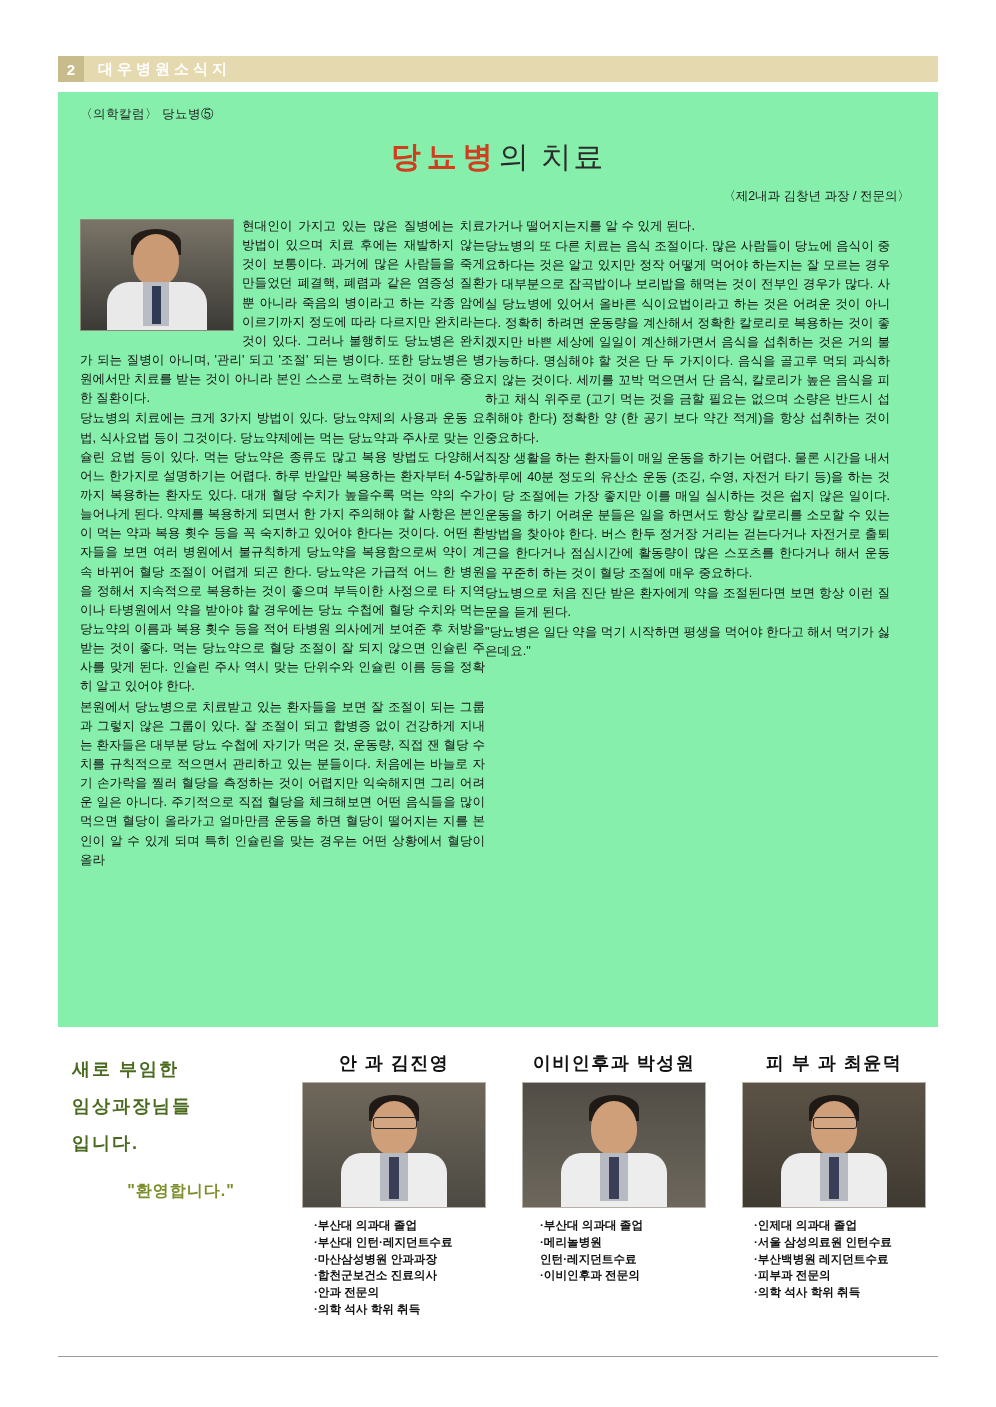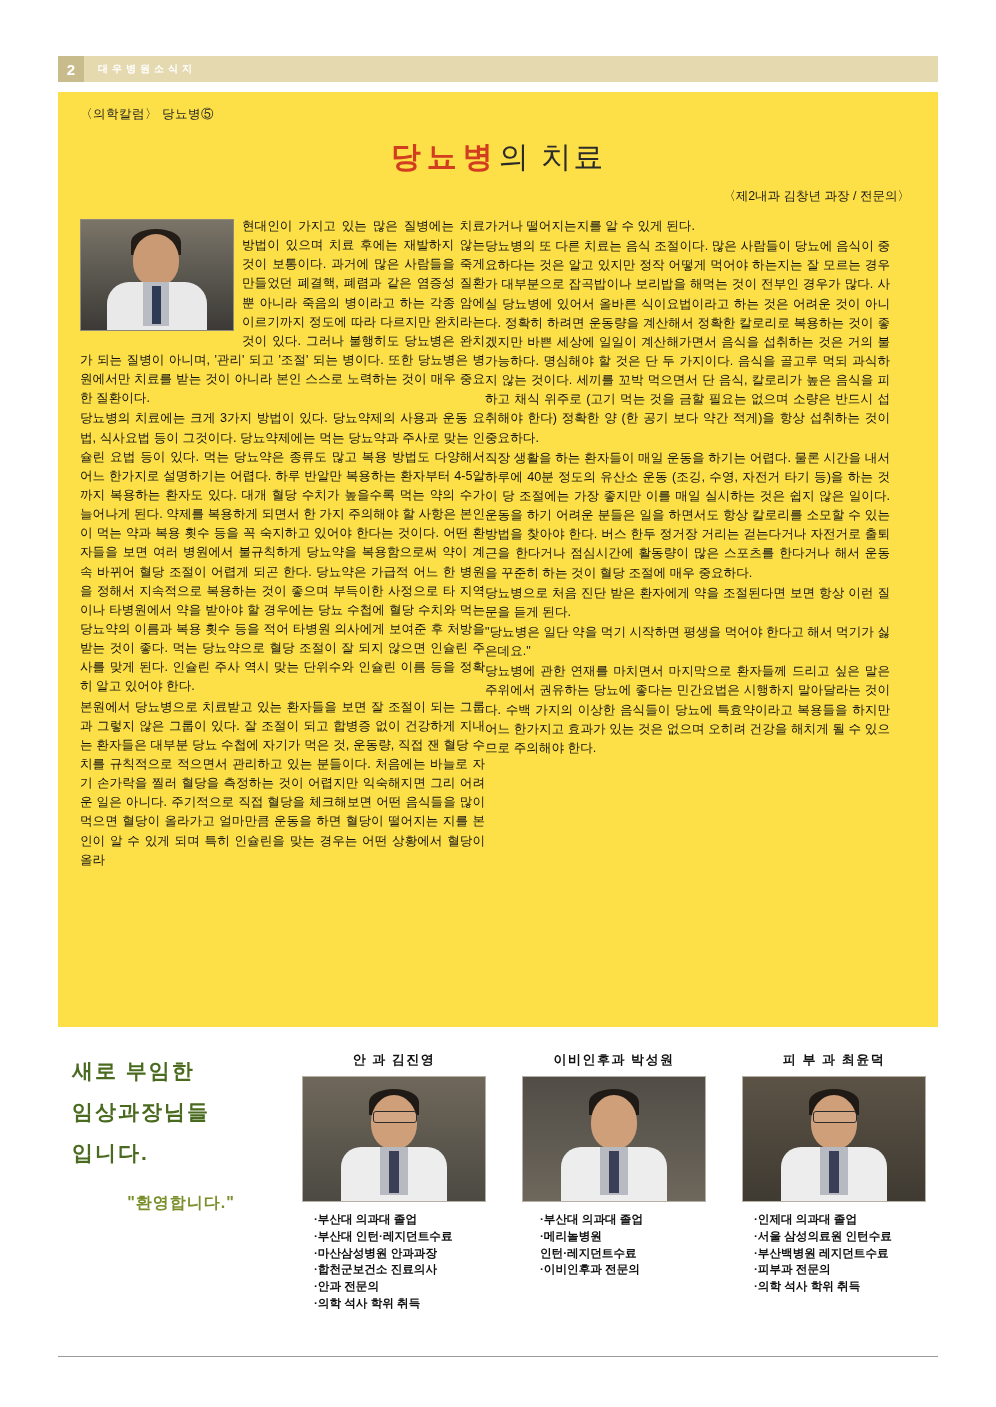--- a/index.html
+++ b/index.html
@@ -42,34 +42,34 @@
     background: #c9bc8c;
     color: #ffffff;
     font-size: 15px;
     display: flex;
     align-items: center;
     justify-content: center;
     font-weight: bold;
   }
   .header-title {
     margin-left: 14px;
-    font-size: 10px;
+    font-size: 15px;
     color: #ffffff;
     letter-spacing: 4px;
     font-weight: bold;
   }
 
   
   .article {
     position: absolute;
     left: 58px;
     top: 92px;
     width: 880px;
     height: 935px;
-    background: #fde047;
+    background: #86efac;
     box-sizing: border-box;
     padding: 14px 22px 10px 22px;
   }
   .kicker {
     font-size: 12.5px;
     color: #222;
     letter-spacing: 0.5px;
   }
   .headline {
     text-align: center;
@@ -172,21 +172,21 @@
     width: 880px;
     height: 300px;
   }
   .welcome-block {
     position: absolute;
     left: 14px;
     top: 14px;
     width: 218px;
   }
   .welcome-line {
-    font-size: 21px;
+    font-size: 18px;
     font-weight: bold;
     color: #4a6b1f;
     letter-spacing: 2px;
     margin-bottom: 13px;
   }
   .welcome-quote {
     margin-top: 26px;
     font-size: 16px;
     font-weight: bold;
     color: #7a8f2a;
@@ -200,21 +200,21 @@
     top: 8px;
     width: 640px;
     display: flex;
     gap: 24px;
   }
   .doc {
     width: 196px;
     text-align: center;
   }
   .doc-name {
-    font-size: 13px;
+    font-size: 18px;
     font-weight: bold;
     letter-spacing: 1.5px;
     margin-bottom: 7px;
     color: #111;
   }
   .doc-photo {
     width: 182px;
     height: 124px;
     margin: 0 auto;
     position: relative;
@@ -317,21 +317,20 @@
         <p>당뇨병의 치료에는 크게 3가지 방법이 있다. 당뇨약제의 사용과 운동 요법, 식사요법 등이 그것이다. 당뇨약제에는 먹는 당뇨약과 주사로 맞는 인슐린 요법 등이 있다. 먹는 당뇨약은 종류도 많고 복용 방법도 다양해서 어느 한가지로 설명하기는 어렵다. 하루 반알만 복용하는 환자부터 4-5알까지 복용하는 환자도 있다. 대개 혈당 수치가 높을수록 먹는 약의 수가 늘어나게 된다. 약제를 복용하게 되면서 한 가지 주의해야 할 사항은 본인이 먹는 약과 복용 횟수 등을 꼭 숙지하고 있어야 한다는 것이다. 어떤 환자들을 보면 여러 병원에서 불규칙하게 당뇨약을 복용함으로써 약이 계속 바뀌어 혈당 조절이 어렵게 되곤 한다. 당뇨약은 가급적 어느 한 병원을 정해서 지속적으로 복용하는 것이 좋으며 부득이한 사정으로 타 지역이나 타병원에서 약을 받아야 할 경우에는 당뇨 수첩에 혈당 수치와 먹는 당뇨약의 이름과 복용 횟수 등을 적어 타병원 의사에게 보여준 후 처방을 받는 것이 좋다. 먹는 당뇨약으로 혈당 조절이 잘 되지 않으면 인슐린 주사를 맞게 된다. 인슐린 주사 역시 맞는 단위수와 인슐린 이름 등을 정확히 알고 있어야 한다.</p>
         <p>본원에서 당뇨병으로 치료받고 있는 환자들을 보면 잘 조절이 되는 그룹과 그렇지 않은 그룹이 있다. 잘 조절이 되고 합병증 없이 건강하게 지내는 환자들은 대부분 당뇨 수첩에 자기가 먹은 것, 운동량, 직접 잰 혈당 수치를 규칙적으로 적으면서 관리하고 있는 분들이다. 처음에는 바늘로 자기 손가락을 찔러 혈당을 측정하는 것이 어렵지만 익숙해지면 그리 어려운 일은 아니다. 주기적으로 직접 혈당을 체크해보면 어떤 음식들을 많이 먹으면 혈당이 올라가고 얼마만큼 운동을 하면 혈당이 떨어지는 지를 본인이 알 수 있게 되며 특히 인슐린을 맞는 경우는 어떤 상황에서 혈당이 올라</p>
       </div>
 
       <div class="col">
         <p>가거나 떨어지는지를 알 수 있게 된다.</p>
         <p>당뇨병의 또 다른 치료는 음식 조절이다. 많은 사람들이 당뇨에 음식이 중요하다는 것은 알고 있지만 정작 어떻게 먹어야 하는지는 잘 모르는 경우가 대부분으로 잡곡밥이나 보리밥을 해먹는 것이 전부인 경우가 많다. 사실 당뇨병에 있어서 올바른 식이요법이라고 하는 것은 어려운 것이 아니다. 정확히 하려면 운동량을 계산해서 정확한 칼로리로 복용하는 것이 좋겠지만 바쁜 세상에 일일이 계산해가면서 음식을 섭취하는 것은 거의 불가능하다. 명심해야 할 것은 단 두 가지이다. 음식을 골고루 먹되 과식하지 않는 것이다. 세끼를 꼬박 먹으면서 단 음식, 칼로리가 높은 음식을 피하고 채식 위주로 (고기 먹는 것을 금할 필요는 없으며 소량은 반드시 섭취해야 한다) 정확한 양 (한 공기 보다 약간 적게)을 항상 섭취하는 것이 중요하다.</p>
         <p>직장 생활을 하는 환자들이 매일 운동을 하기는 어렵다. 물론 시간을 내서 하루에 40분 정도의 유산소 운동 (조깅, 수영, 자전거 타기 등)을 하는 것이 당 조절에는 가장 좋지만 이를 매일 실시하는 것은 쉽지 않은 일이다. 운동을 하기 어려운 분들은 일을 하면서도 항상 칼로리를 소모할 수 있는 방법을 찾아야 한다. 버스 한두 정거장 거리는 걷는다거나 자전거로 출퇴근을 한다거나 점심시간에 활동량이 많은 스포츠를 한다거나 해서 운동을 꾸준히 하는 것이 혈당 조절에 매우 중요하다.</p>
         <p>당뇨병으로 처음 진단 받은 환자에게 약을 조절된다면 보면 항상 이런 질문을 듣게 된다.</p>
         <p>"당뇨병은 일단 약을 먹기 시작하면 평생을 먹어야 한다고 해서 먹기가 싫은데요."</p>
-        <p>당뇨병에 관한 연재를 마치면서 마지막으로 환자들께 드리고 싶은 말은 주위에서 권유하는 당뇨에 좋다는 민간요법은 시행하지 말아달라는 것이다. 수백 가지의 이상한 음식들이 당뇨에 특효약이라고 복용들을 하지만 어느 한가지고 효과가 있는 것은 없으며 오히려 건강을 해치게 될 수 있으므로 주의해야 한다.</p>
       </div>
     </div>
   </div>
 
   <div class="lower">
 
     <div class="welcome-block">
       <div class="welcome-line">새로 부임한</div>
       <div class="welcome-line">임상과장님들</div>
       <div class="welcome-line">입니다.</div>

